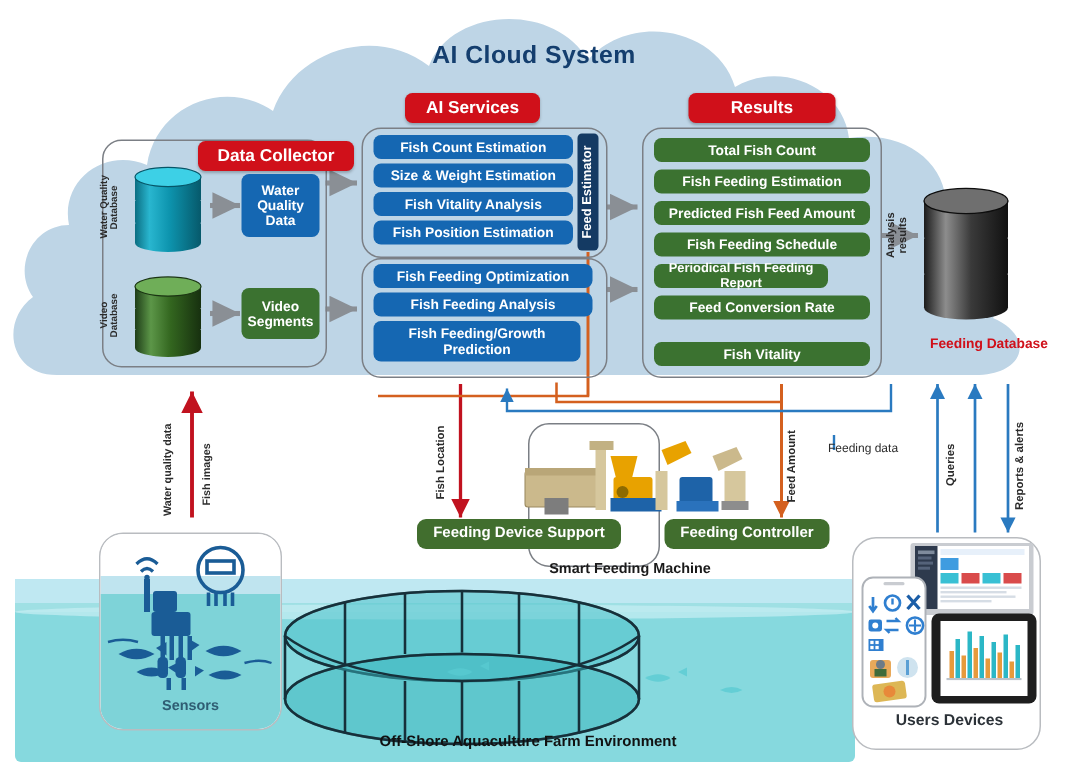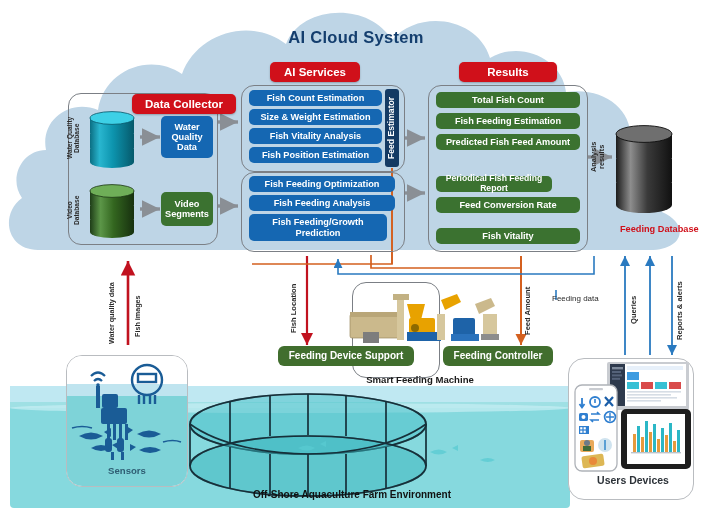--- a/index.html
+++ b/index.html
@@ -253,20 +253,23 @@
   </div>
 
   <div class="chip green" style="left:436px; top:92px; width:144px; height:16px;">
     <span>Total Fish Count</span>
   </div>
   <div class="chip green" style="left:436px; top:113px; width:144px; height:16px;">
     <span>Fish Feeding Estimation</span>
   </div>
   <div class="chip green" style="left:436px; top:134px; width:144px; height:16px;">
     <span>Predicted Fish Feed Amount</span>
+  </div>
+  <div class="chip green" style="left:436px; top:155px; width:144px; height:16px;">
+    <span>Fish Feeding Schedule</span>
   </div>
   <div class="chip green" style="left:436px; top:176px; width:116px; height:16px; font-size:8.6px;">
     <span>Periodical Fish Feeding Report</span>
   </div>
   <div class="chip green" style="left:436px; top:197px; width:144px; height:16px;">
     <span>Feed Conversion Rate</span>
   </div>
   <div class="chip green" style="left:436px; top:228px; width:144px; height:16px;">
     <span>Fish Vitality</span>
   </div>

